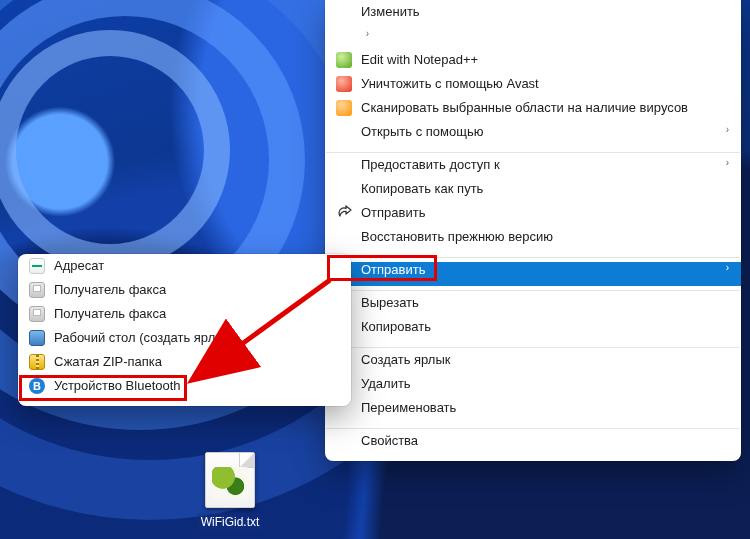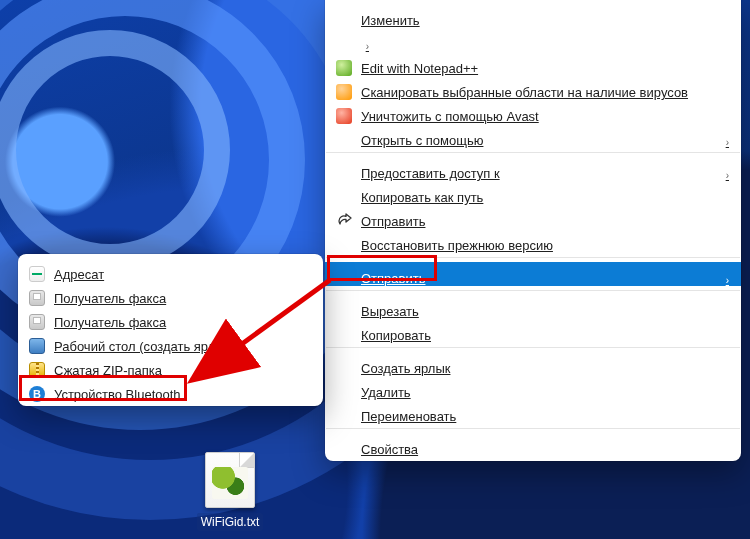--- a/index.html
+++ b/index.html
@@ -27,29 +27,28 @@
   .menu {
     position: absolute;
     background: #ffffff;
     border-radius: 8px;
     box-shadow: 0 12px 32px rgba(0,0,0,0.35), 0 0 0 1px rgba(0,0,0,0.08);
     padding: 4px 0;
     font-size: 13px;
     color: #202020;
   }
   .main-menu { left: 325px; top: 0; width: 416px; border-top-left-radius: 0; border-top-right-radius: 0; }
-  .sub-menu  { left: 18px;  top: 254px; width: 305px; }
+  .sub-menu  { left: 18px;  top: 254px; width: 333px; }
 
   .item {
-    display: flex; align-items: flex-end;
+    display: flex; align-items: flex-start;
     height: 24px;
     padding: 0 12px 0 8px;
     position: relative;
     cursor: default;
-    text-decoration: underline;
   }
   .item .ico { width: 22px; display:flex; align-items:center; justify-content:center; flex: 0 0 22px; }
   .item .lbl { flex: 1 1 auto; padding-left: 6px; white-space: nowrap; overflow: hidden; text-overflow: ellipsis; }
   .item .chev { flex: 0 0 14px; color:#666; font-size:10px; text-align:right; }
   .item.selected { background: #0c7cd5; color: #fff; }
   .item.selected .chev { color:#fff; }
   .sep { height: 1px; margin: 4px 1px; background: #e4e4e4; }
 
   
   .redbox { position:absolute; border: 3.5px solid #e00000; pointer-events:none; }
@@ -128,30 +127,30 @@
     </div>
     <div class="item">
       <span class="ico">
         <span class="mi green"></span>
       </span>
       <span class="lbl">Edit with Notepad++</span>
       <span class="chev"></span>
     </div>
     <div class="item">
       <span class="ico">
+        <span class="mi red"></span>
+      </span>
+      <span class="lbl">Уничтожить с помощью Avast</span>
+      <span class="chev"></span>
+    </div>
+    <div class="item">
+      <span class="ico">
         <span class="mi orange"></span>
       </span>
       <span class="lbl">Сканировать выбранные области на наличие вирусов</span>
-      <span class="chev"></span>
-    </div>
-    <div class="item">
-      <span class="ico">
-        <span class="mi red"></span>
-      </span>
-      <span class="lbl">Уничтожить с помощью Avast</span>
       <span class="chev"></span>
     </div>
     <div class="item">
       <span class="ico"></span>
       <span class="lbl">Открыть с помощью</span>
       <span class="chev">›</span>
     </div>
     <div class="sep"></div>
     <div class="item">
       <span class="ico"></span>

